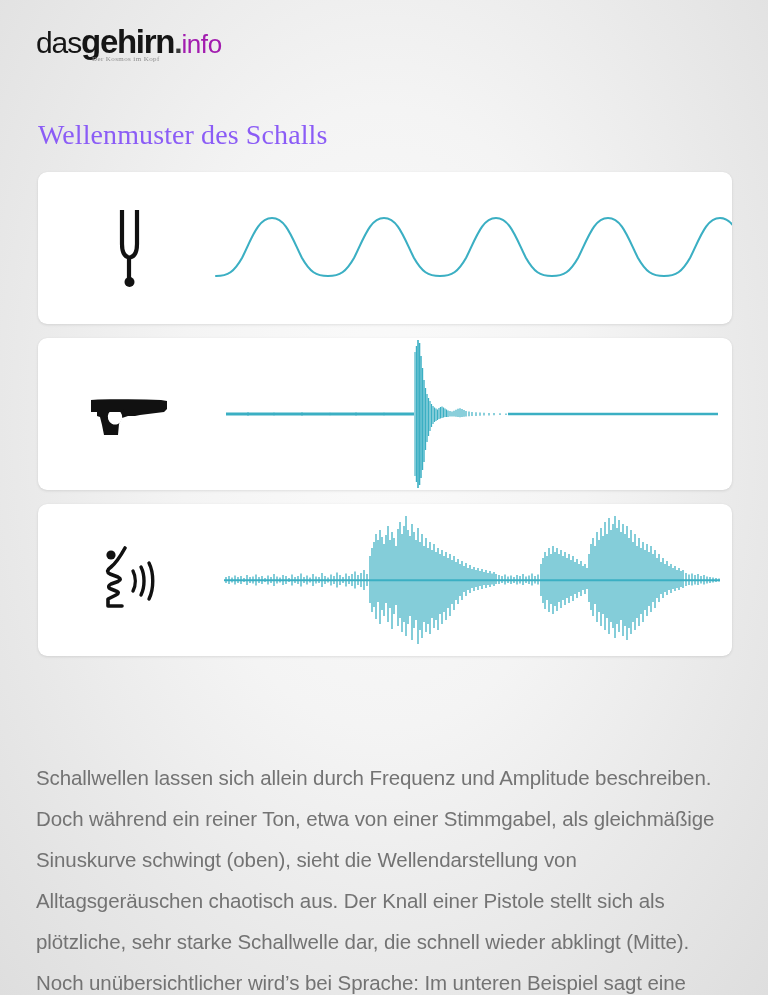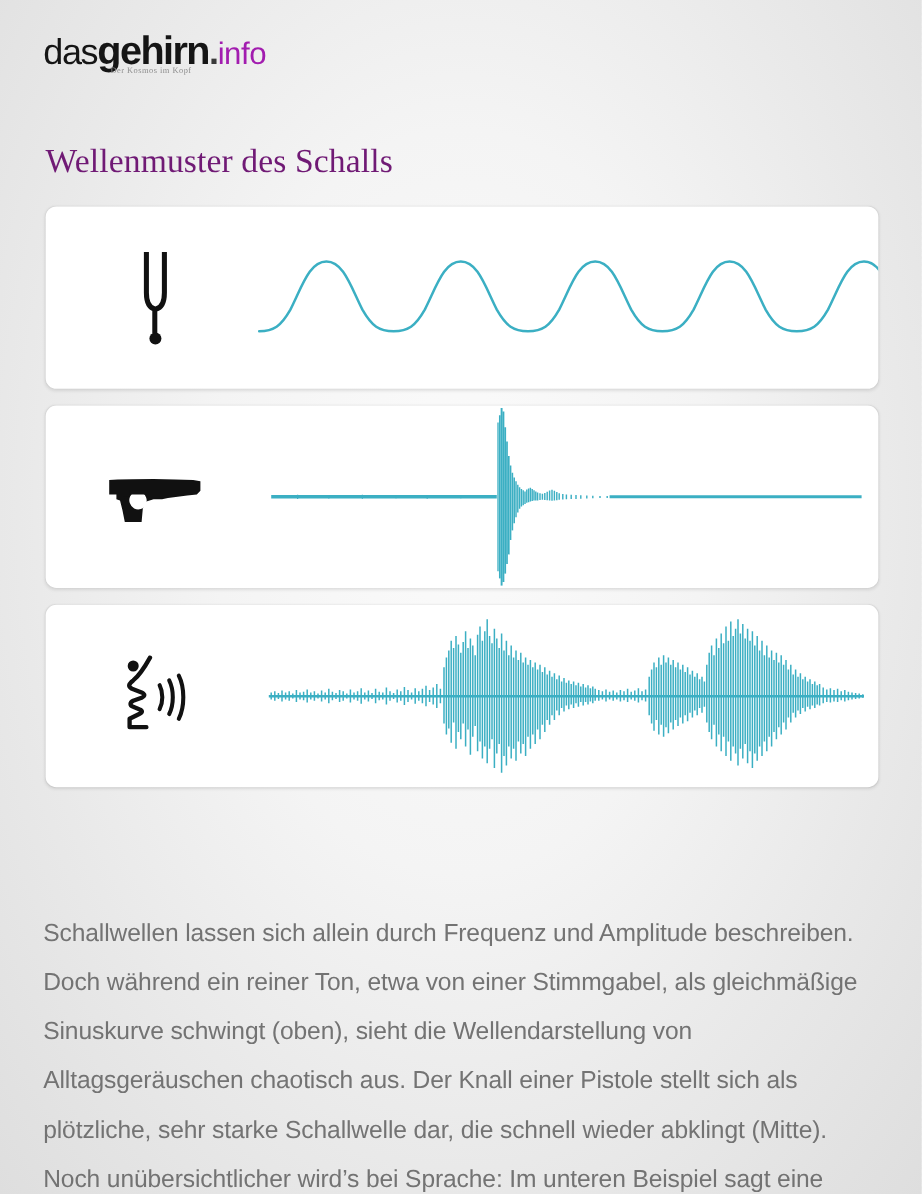--- a/index.html
+++ b/index.html
@@ -62,21 +62,21 @@
 
   
   .page-title {
     position: absolute;
     left: 38px;
     top: 99px;
     font-family: "Liberation Serif", serif;
     font-size: 28px;
     line-height: 34px;
     font-weight: normal;
-    color: #701a75;
+    color: #8b5cf6;
     letter-spacing: 0.1px;
   }
 
   
   .panels {
     position: absolute;
     left: 38px;
     top: 172px;
     width: 694px;
   }

